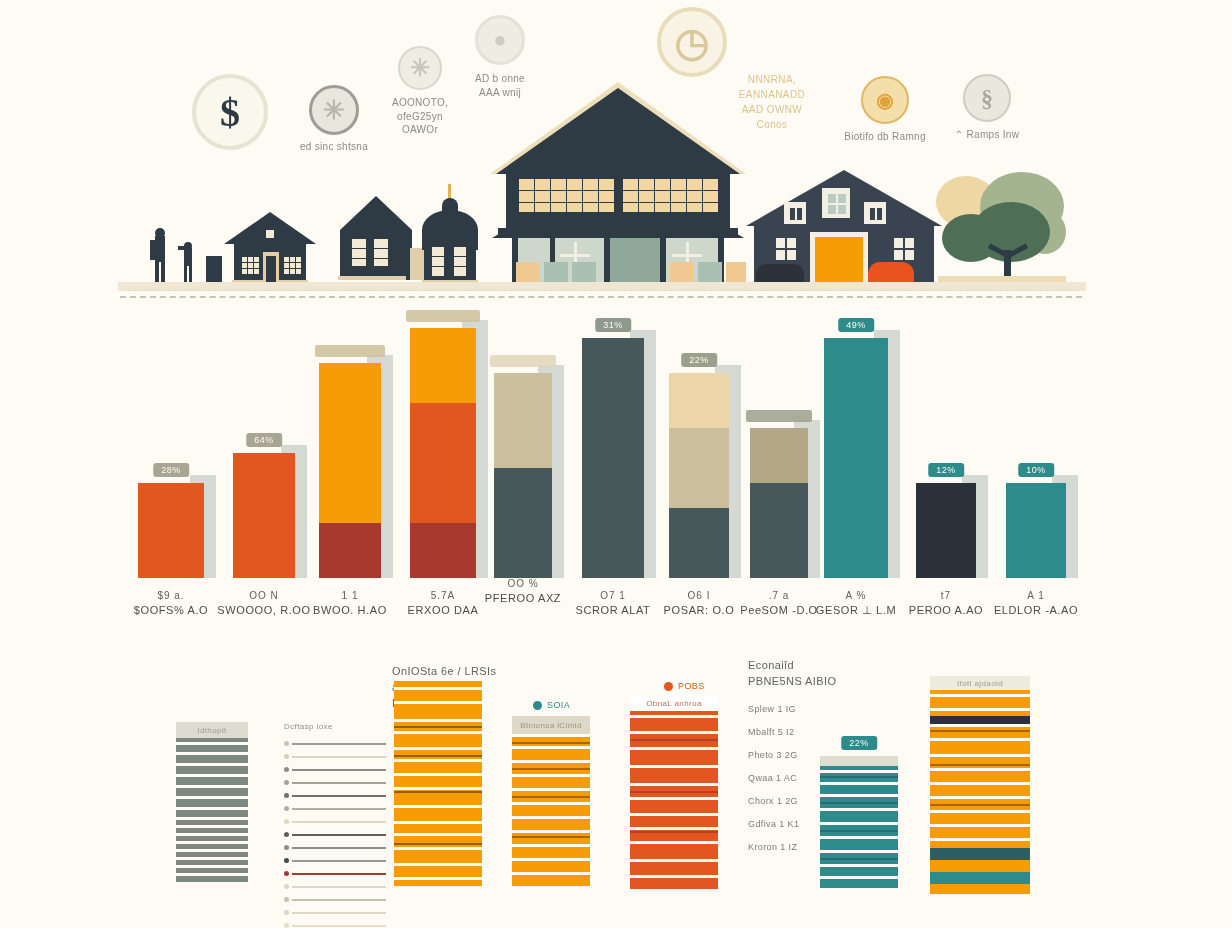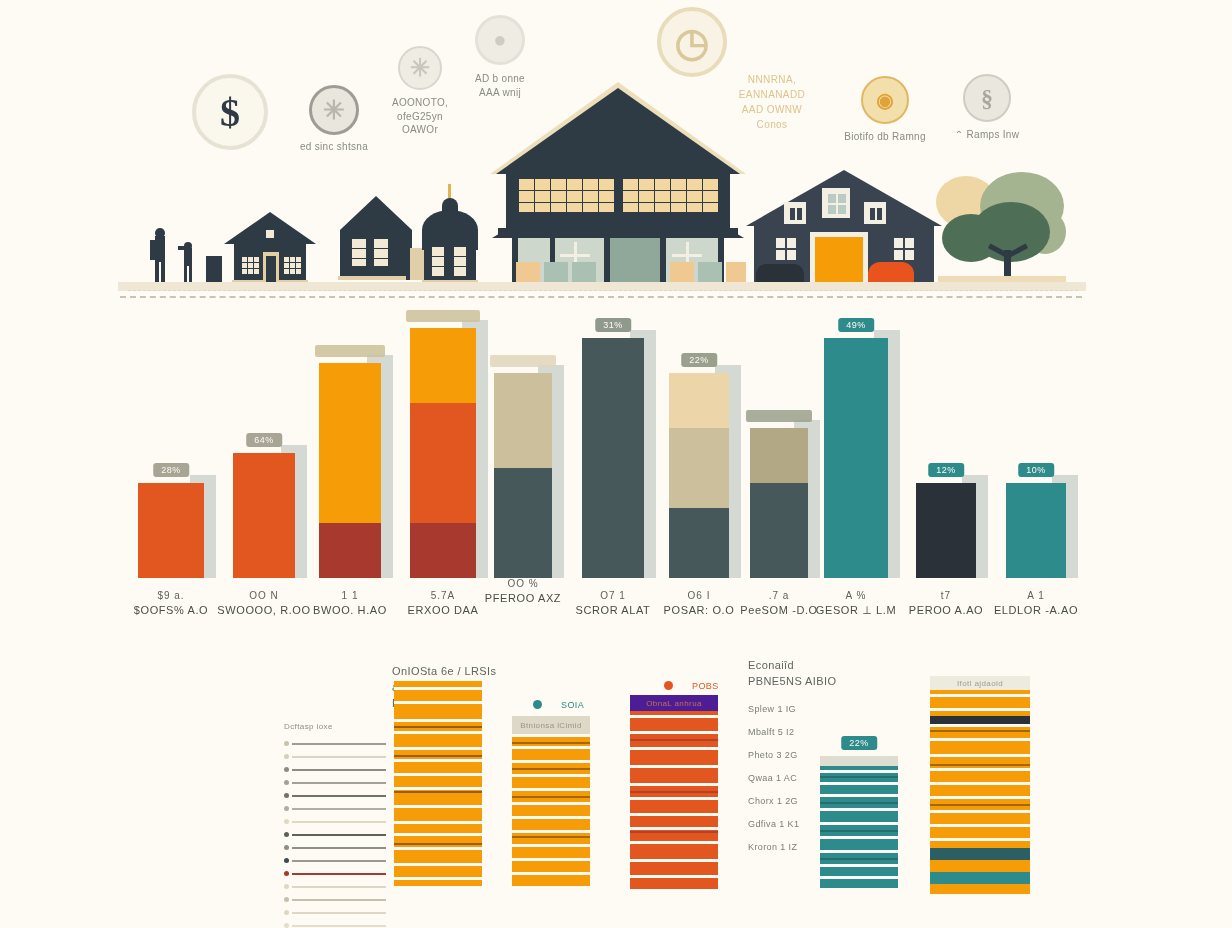--- a/index.html
+++ b/index.html
@@ -110,21 +110,21 @@
   .mini-line { height:2px; flex:1 1 auto; }
 
   .legend-block { position:absolute; }
   .legend-head {
     font-size:11px; color:#5f6561; line-height:1.45; white-space:pre-line;
     letter-spacing:.4px; margin-bottom:14px;
   }
   .legend-row { font-size:9px; color:#7b7d78; letter-spacing:.4px; margin-bottom:13px;}
 
   .dotlabel {
-    position:absolute; display:flex; align-items:flex-start; gap:19px;
+    position:absolute; display:flex; align-items:center; gap:5px;
     font-size:9px; letter-spacing:.4px;
   }
   .dotlabel .d { width:9px; height:9px; border-radius:50%; }
 </style>
 </head>
 <body>
 
 <div id="page">
 
   <div class="scene">
@@ -387,20 +387,38 @@
       <div class="bar-ghost" style="left: 1052px; top: 165px; width: 26px; height: 103px;"></div>
       <div class="abs" style="left: 1006px; top: 173px; width: 60px; height: 95px; background: rgb(46, 139, 139);"></div>
       <div class="pill" style="left: 1036px; top: 153px; background: rgb(46, 139, 139);">10%</div>
       <div class="cap-block" style="left: 1036px; top: 280px;">
         <div class="cap-num">A 1</div>
         <div class="cap-lbl">ELDLOR -A.AO</div>
       </div>
     </div>
 
   <div class="abs" id="bottom-layer" style="left:0; top:0; width:1232px; height:928px;">
+      <div class="striped" style="left: 176px; top: 722px; width: 72px; height: 160px; background: rgb(125, 136, 128);">
+        <div class="striped-head" style="height: 16px; background: rgb(222, 220, 208); color: rgb(157, 155, 144);">Idthopit</div>
+        <div class="stripe" style="top: 20px; height: 3px; background: rgb(253, 251, 244);"></div>
+        <div class="stripe" style="top: 30px; height: 3px; background: rgb(253, 251, 244);"></div>
+        <div class="stripe" style="top: 41px; height: 3px; background: rgb(253, 251, 244);"></div>
+        <div class="stripe" style="top: 52px; height: 3px; background: rgb(253, 251, 244);"></div>
+        <div class="stripe" style="top: 63px; height: 3px; background: rgb(253, 251, 244);"></div>
+        <div class="stripe" style="top: 74px; height: 3px; background: rgb(253, 251, 244);"></div>
+        <div class="stripe" style="top: 85px; height: 3px; background: rgb(253, 251, 244);"></div>
+        <div class="stripe" style="top: 95px; height: 3px; background: rgb(253, 251, 244);"></div>
+        <div class="stripe" style="top: 103px; height: 3px; background: rgb(253, 251, 244);"></div>
+        <div class="stripe" style="top: 111px; height: 3px; background: rgb(253, 251, 244);"></div>
+        <div class="stripe" style="top: 119px; height: 3px; background: rgb(253, 251, 244);"></div>
+        <div class="stripe" style="top: 127px; height: 3px; background: rgb(253, 251, 244);"></div>
+        <div class="stripe" style="top: 135px; height: 3px; background: rgb(253, 251, 244);"></div>
+        <div class="stripe" style="top: 143px; height: 3px; background: rgb(253, 251, 244);"></div>
+        <div class="stripe" style="top: 151px; height: 3px; background: rgb(253, 251, 244);"></div>
+      </div>
       <div class="mini-list" style="left: 284px; top: 722px; width: 102px;">
         <div class="mini-list-title">Dcftasp ioxe</div>
         <div class="mini-row">
           <span class="mini-dot" style="background: rgb(201, 195, 174);"></span>
           <span class="mini-line" style="background: rgb(158, 156, 146); width: 80%;"></span>
         </div>
         <div class="mini-row">
           <span class="mini-dot" style="background: rgb(214, 207, 187);"></span>
           <span class="mini-line" style="background: rgb(216, 212, 198); width: 55%;"></span>
         </div>
@@ -500,21 +518,21 @@
         <div class="stripe" style="top: 26px; height: 2px; background: rgb(138, 85, 5); opacity: 0.75;"></div>
         <div class="stripe" style="top: 52px; height: 2px; background: rgb(138, 85, 5); opacity: 0.75;"></div>
         <div class="stripe" style="top: 80px; height: 2px; background: rgb(138, 85, 5); opacity: 0.75;"></div>
         <div class="stripe" style="top: 120px; height: 2px; background: rgb(138, 85, 5); opacity: 0.75;"></div>
       </div>
       <div class="dotlabel" style="left: 664px; top: 681px; color: rgb(226, 86, 31);">
         <span class="d" style="background: rgb(226, 86, 31);"></span>
         <span>POBS</span>
       </div>
       <div class="striped" style="left: 630px; top: 695px; width: 88px; height: 194px; background: rgb(226, 86, 31);">
-        <div class="striped-head" style="height: 16px; background: #4c1d95; color: rgb(197, 112, 77);">ObnaL anhrua</div>
+        <div class="striped-head" style="height: 16px; background: #ffffff; color: rgb(197, 112, 77);">ObnaL anhrua</div>
         <div class="stripe" style="top: 20px; height: 3px; background: rgb(253, 251, 244);"></div>
         <div class="stripe" style="top: 36px; height: 3px; background: rgb(253, 251, 244);"></div>
         <div class="stripe" style="top: 52px; height: 3px; background: rgb(253, 251, 244);"></div>
         <div class="stripe" style="top: 70px; height: 3px; background: rgb(253, 251, 244);"></div>
         <div class="stripe" style="top: 88px; height: 3px; background: rgb(253, 251, 244);"></div>
         <div class="stripe" style="top: 102px; height: 3px; background: rgb(253, 251, 244);"></div>
         <div class="stripe" style="top: 118px; height: 3px; background: rgb(253, 251, 244);"></div>
         <div class="stripe" style="top: 132px; height: 3px; background: rgb(253, 251, 244);"></div>
         <div class="stripe" style="top: 146px; height: 3px; background: rgb(253, 251, 244);"></div>
         <div class="stripe" style="top: 164px; height: 3px; background: rgb(253, 251, 244);"></div>

